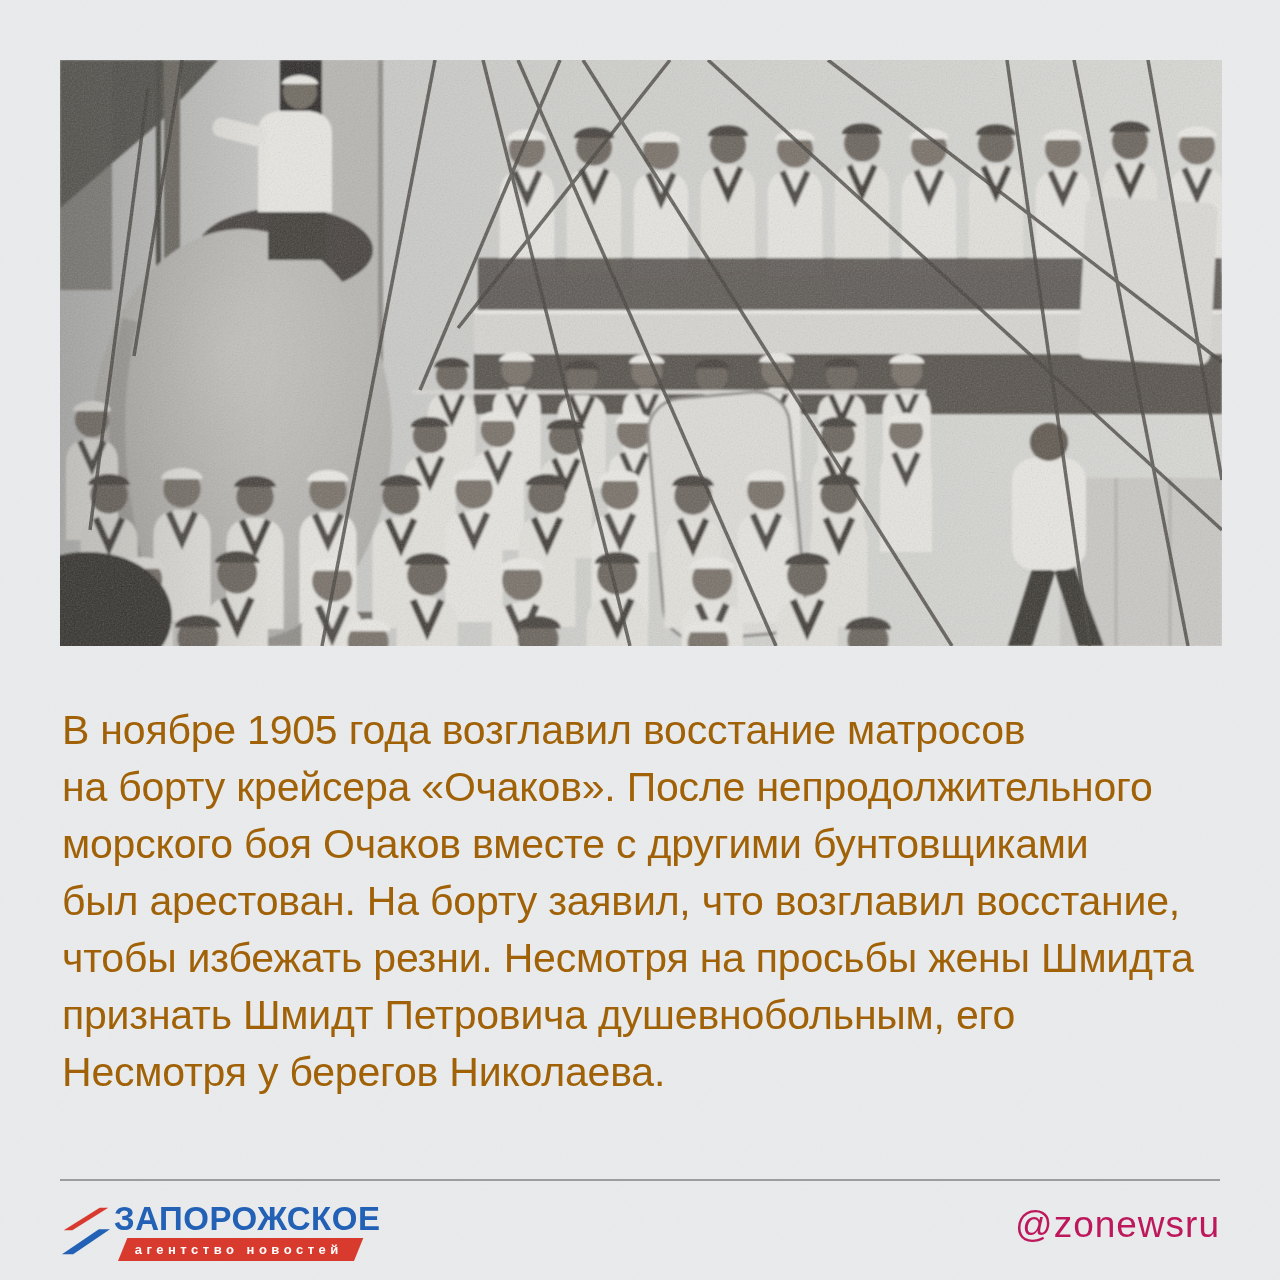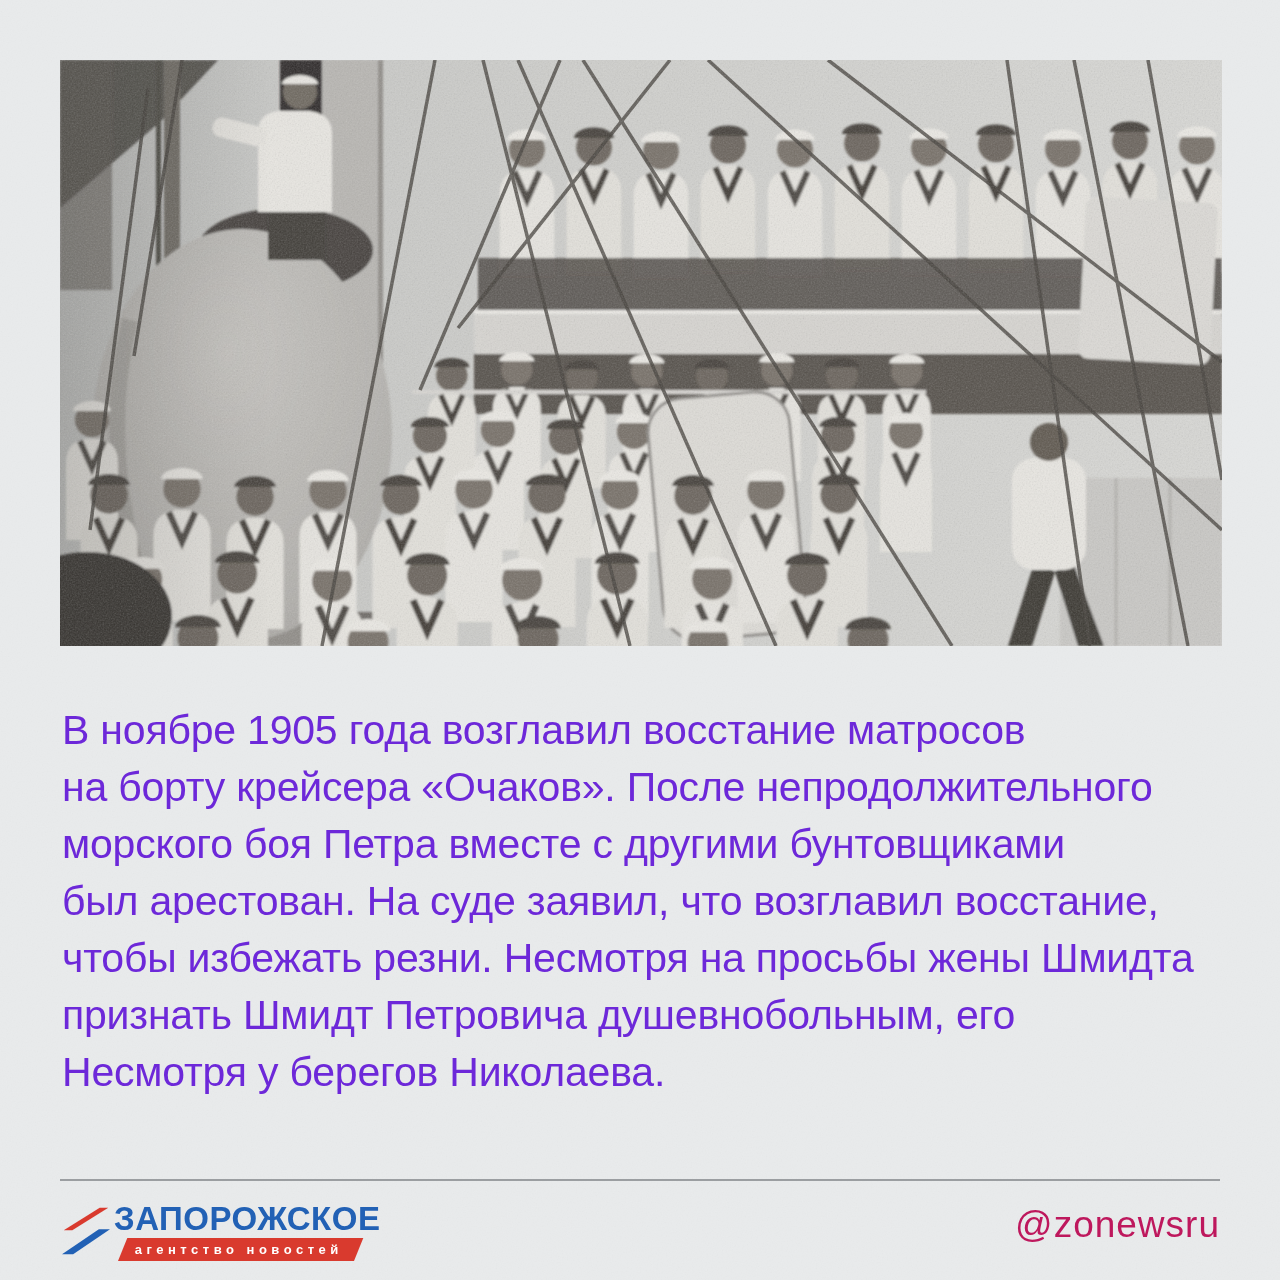--- a/index.html
+++ b/index.html
@@ -14,21 +14,21 @@
     position:absolute;left:60px;top:60px;width:1162px;height:586px;
     margin:0;background:#c9c9c6;overflow:hidden;
   }
   .photo svg{display:block;width:100%;height:100%;}
 
   .article{
     position:absolute;left:62px;top:702px;width:1140px;
   }
   .article p{
     margin:0;font-size:41px;line-height:57px;font-weight:500;
-    letter-spacing:-0.2px;color:#6d28d9;white-space:nowrap;
+    letter-spacing:-0.2px;color:#a16207;white-space:nowrap;
   }
 
   .divider{
     position:absolute;left:60px;top:1179px;width:1160px;height:2px;
     background:#9b9ea1;border:0;margin:0;
   }
 
   .brand{
     position:absolute;left:62px;top:1202px;display:flex;align-items:flex-start;
   }
@@ -249,22 +249,22 @@
     </g>
 
     <rect width="1162" height="586" fill="url(#vig)"></rect>
     <rect width="1162" height="586" filter="url(#grain)"></rect>
   </svg>
 </figure>
 
 <main class="article">
   <p>В ноябре 1905 года возглавил восстание матросов</p>
   <p>на борту крейсера «Очаков». После непродолжительного</p>
-  <p>морского боя Петра вместе с другими бунтовщиками</p>
-  <p>был арестован. На суде заявил, что возглавил восстание,</p>
+  <p>морского боя Очаков вместе с другими бунтовщиками</p>
+  <p>был арестован. На борту заявил, что возглавил восстание,</p>
   <p>чтобы избежать резни. Несмотря на просьбы жены Шмидта</p>
   <p>признать Шмидт Петровича душевнобольным, его</p>
   <p>Несмотря у берегов Николаева.</p>
 </main>
 
 <hr class="divider">
 
 <div class="brand">
   <svg class="zmark" viewBox="0 0 56 58" aria-hidden="true">
     <polygon points="2,28 44,2 54,2 12,28" fill="#d93a2e"></polygon>

